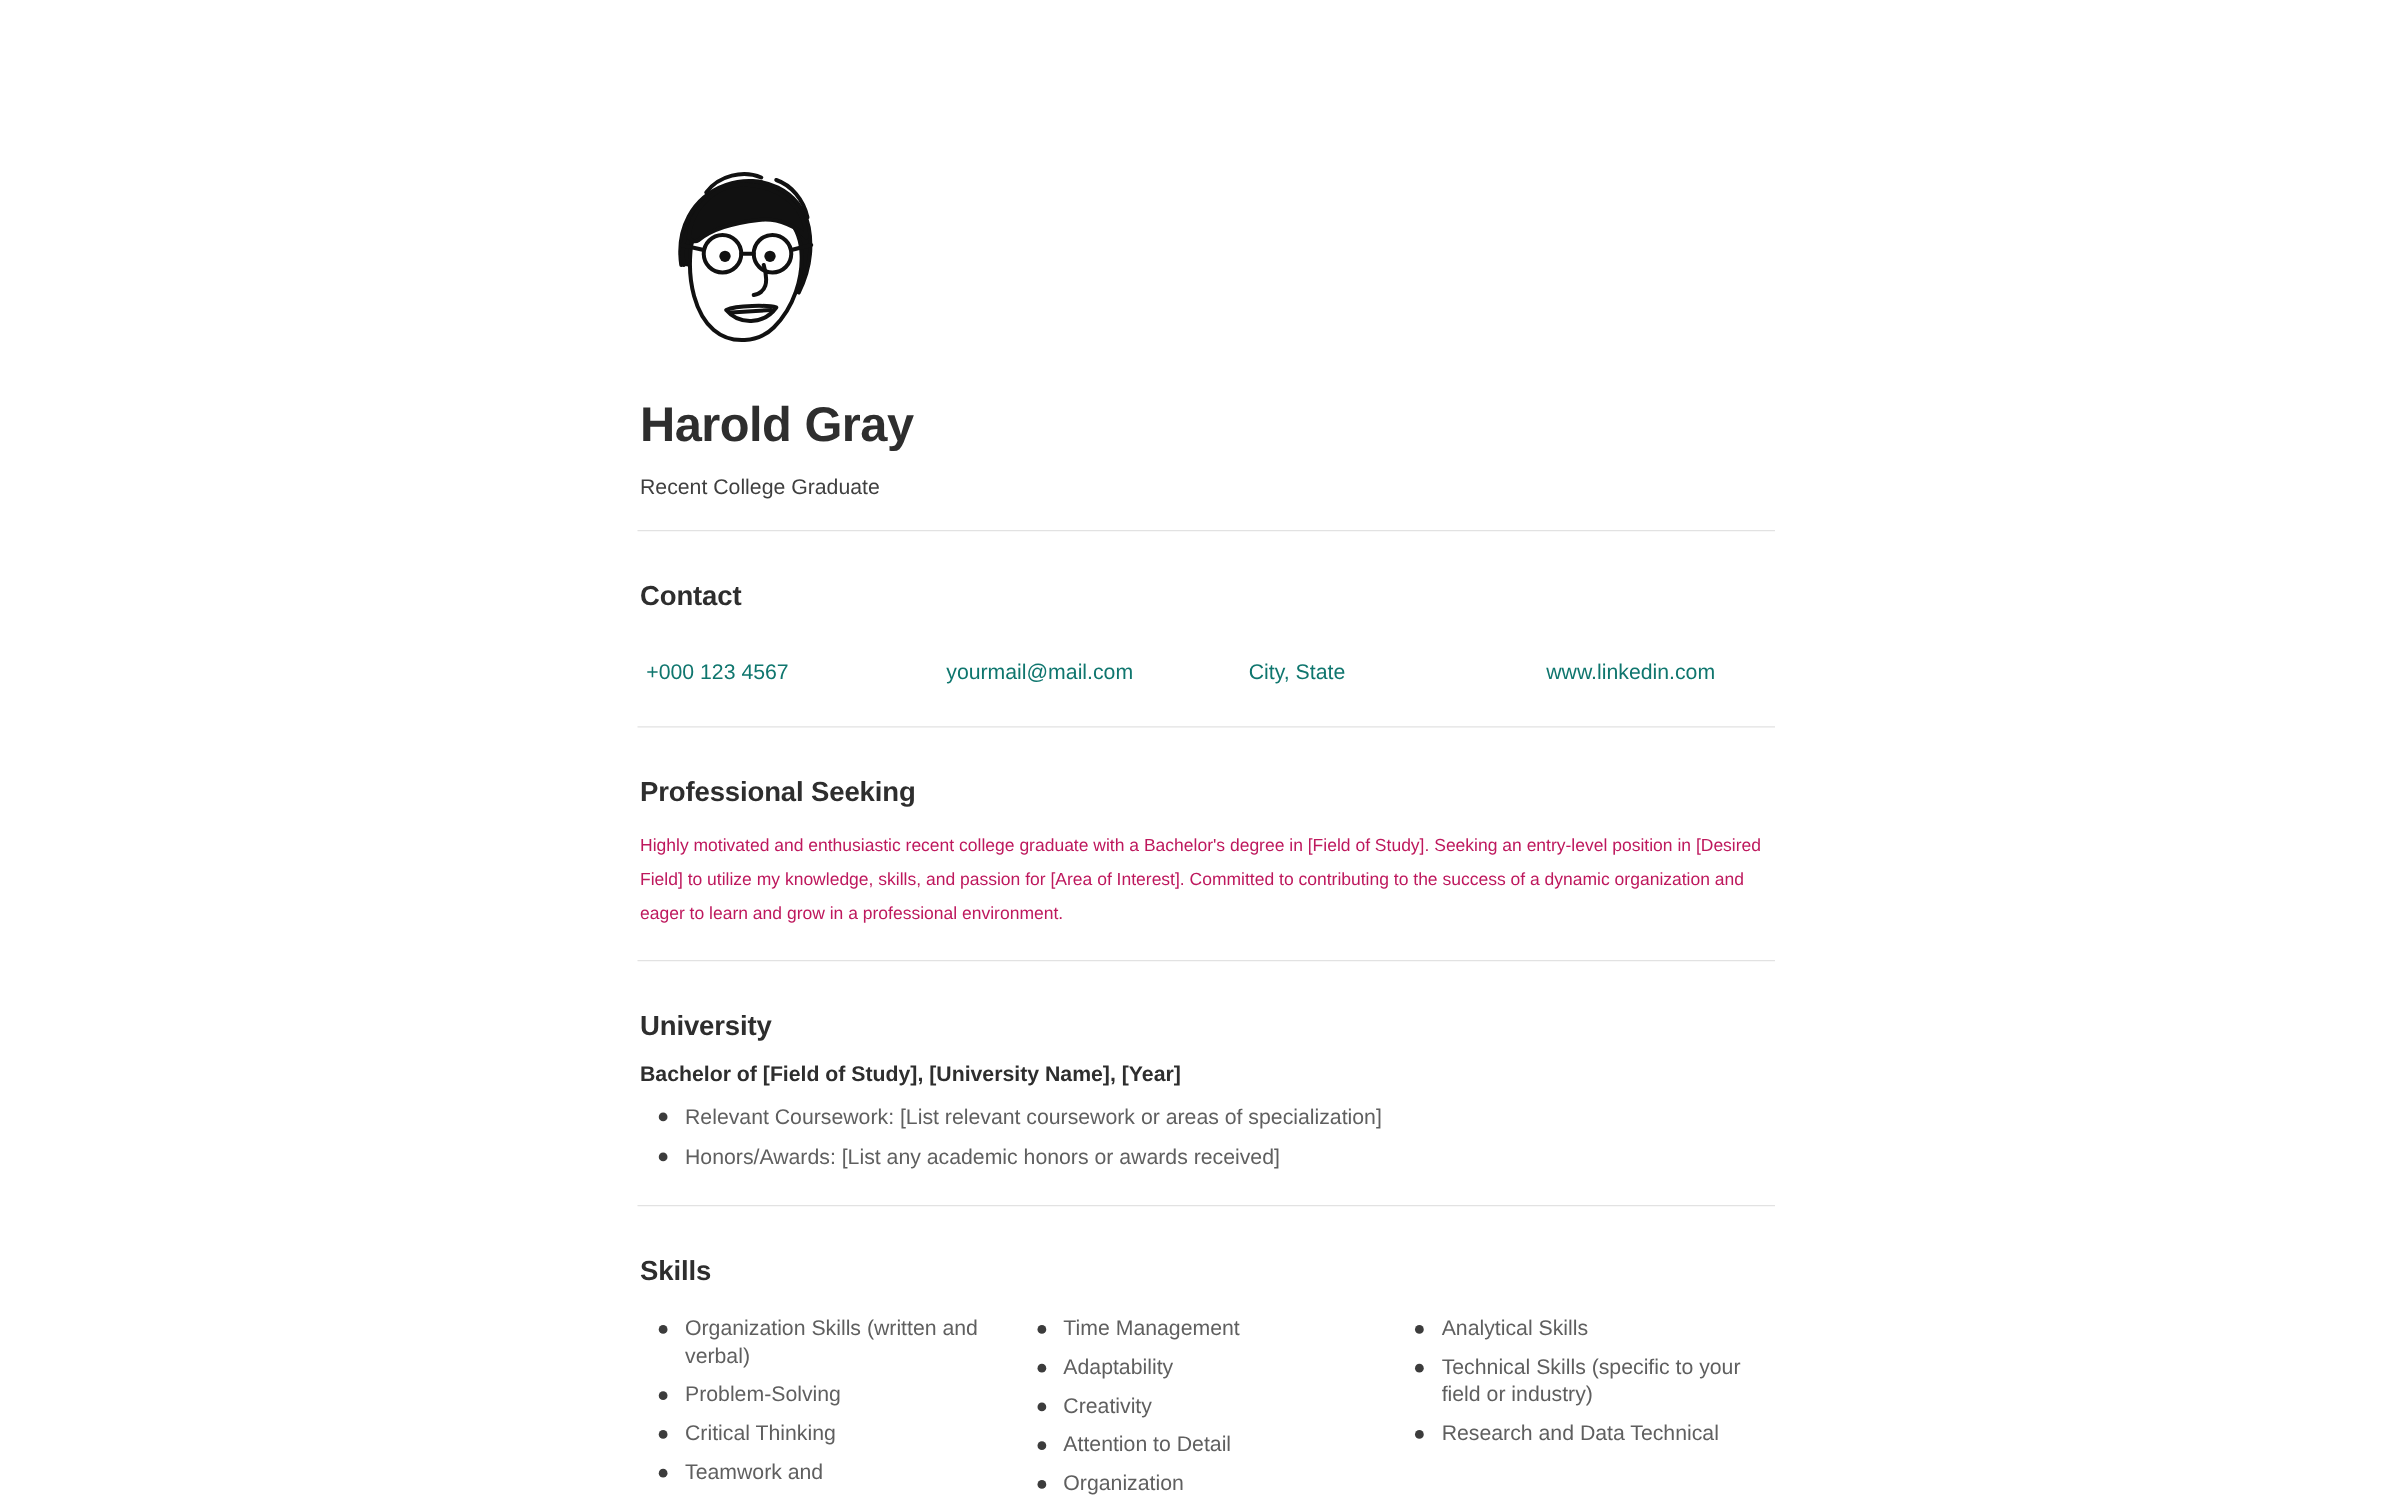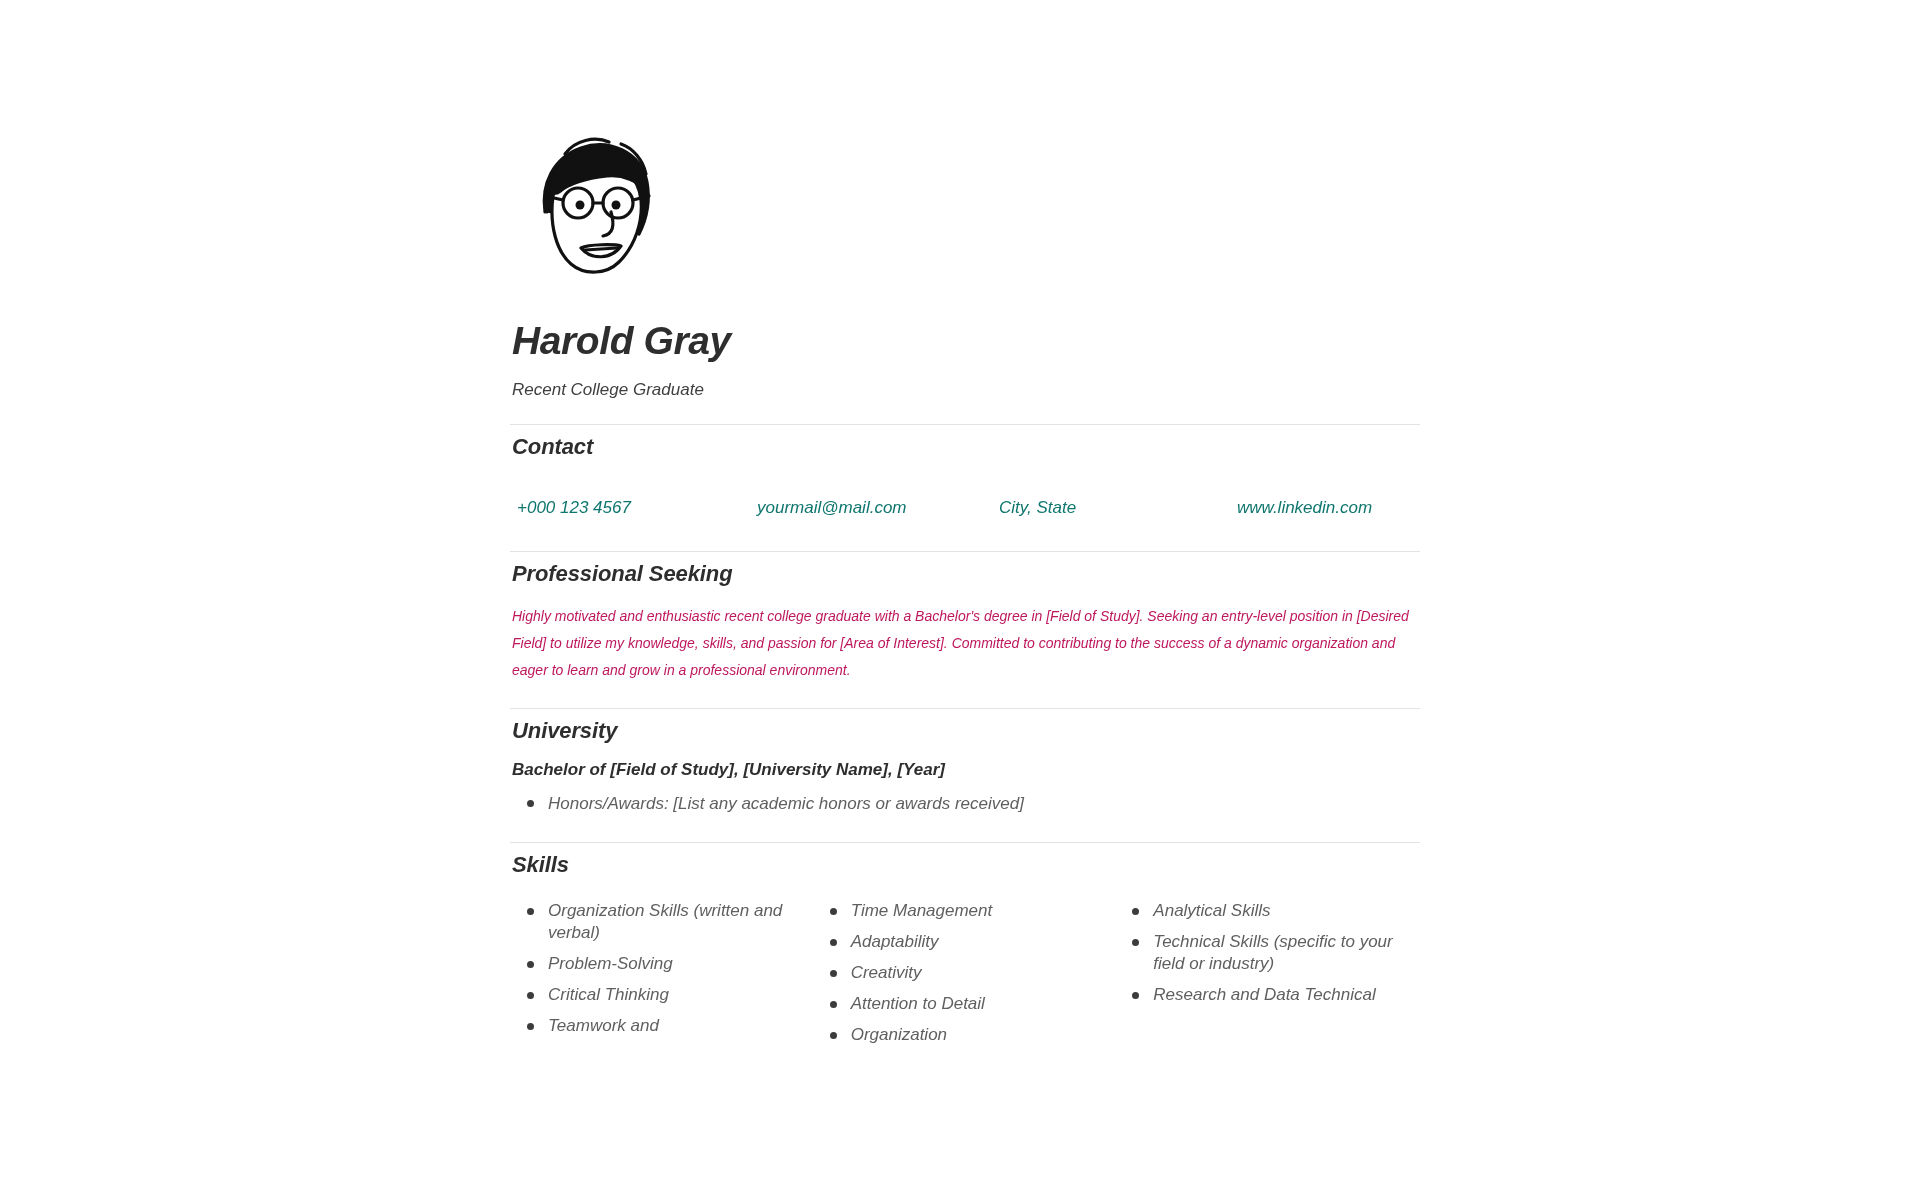--- a/index.html
+++ b/index.html
@@ -12,21 +12,20 @@
   }
   body {
     font-family: "Liberation Sans", sans-serif;
     color: #3c3c3c;
     -webkit-font-smoothing: antialiased;
   }
   .page {
     position: relative;
     width: 1641px;
     height: 1199px;
-    font-style: italic;
   }
   .resume {
     position: absolute;
     left: 510px;
     top: 0;
     width: 910px;
   }
   .avatar-wrap {
     padding-top: 126px;
     padding-left: 13px;
@@ -59,21 +58,21 @@
     margin-top: 24px;
     width: 910px;
   }
   .section {
     padding-left: 2px;
   }
   .section-title {
     font-size: 22px;
     font-weight: bold;
     color: #2e2e2e;
-    margin-top: 9px;
+    margin-top: 39px;
     letter-spacing: -0.1px;
   }
   .contact-row {
     display: flex;
     margin-top: 38px;
     font-size: 17px;
     color: #0f766e;
     padding-left: 5px;
   }
   .contact-item { }
@@ -188,20 +187,21 @@
       <div class="section-title">Professional Seeking</div>
       <div class="profile-text">Highly motivated and enthusiastic recent college graduate with a Bachelor's degree in [Field of Study]. Seeking an entry-level position in [Desired Field] to utilize my knowledge, skills, and passion for [Area of Interest]. Committed to contributing to the success of a dynamic organization and eager to learn and grow in a professional environment.</div>
     </div>
 
     <div class="rule rule-profile"></div>
 
     <div class="section">
       <div class="section-title">University</div>
       <div class="edu-degree">Bachelor of [Field of Study], [University Name], [Year]</div>
       <ul class="bullets">
+        <li>Relevant Coursework: [List relevant coursework or areas of specialization]</li>
         <li>Honors/Awards: [List any academic honors or awards received]</li>
       </ul>
     </div>
 
     <div class="rule rule-edu"></div>
 
     <div class="section">
       <div class="section-title">Skills</div>
       <div class="skills-cols">
         <div class="skills-col">

